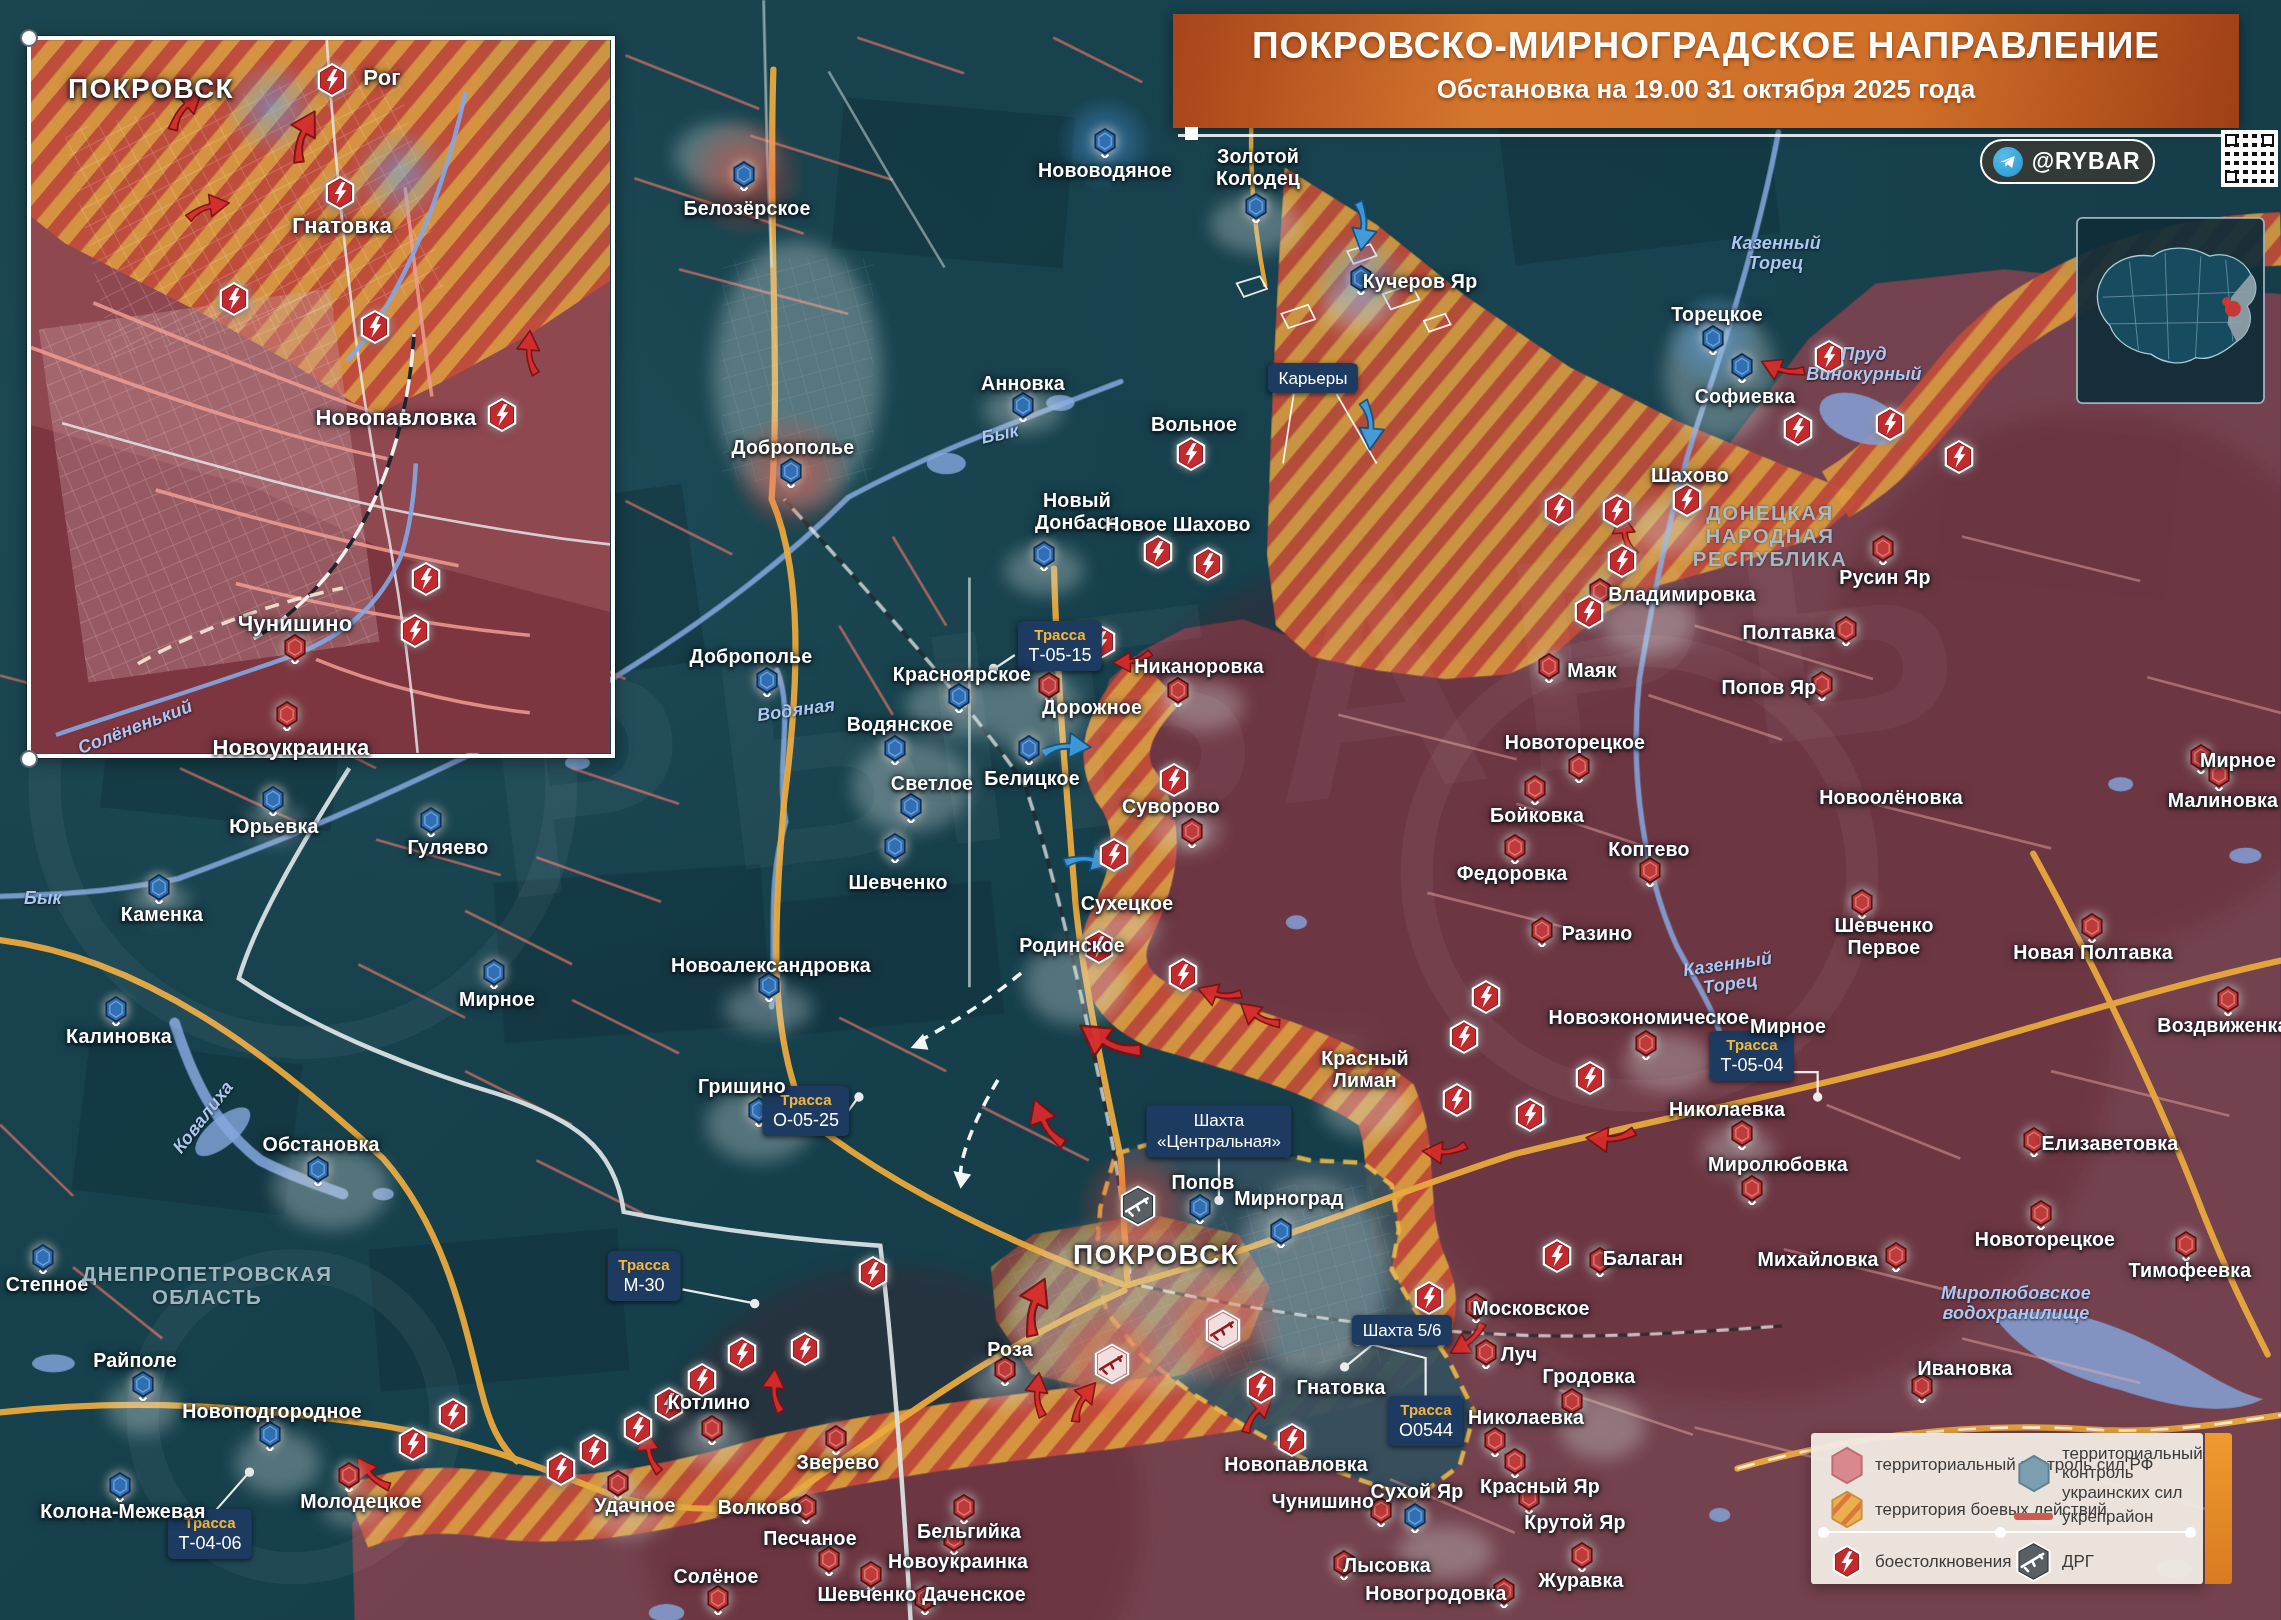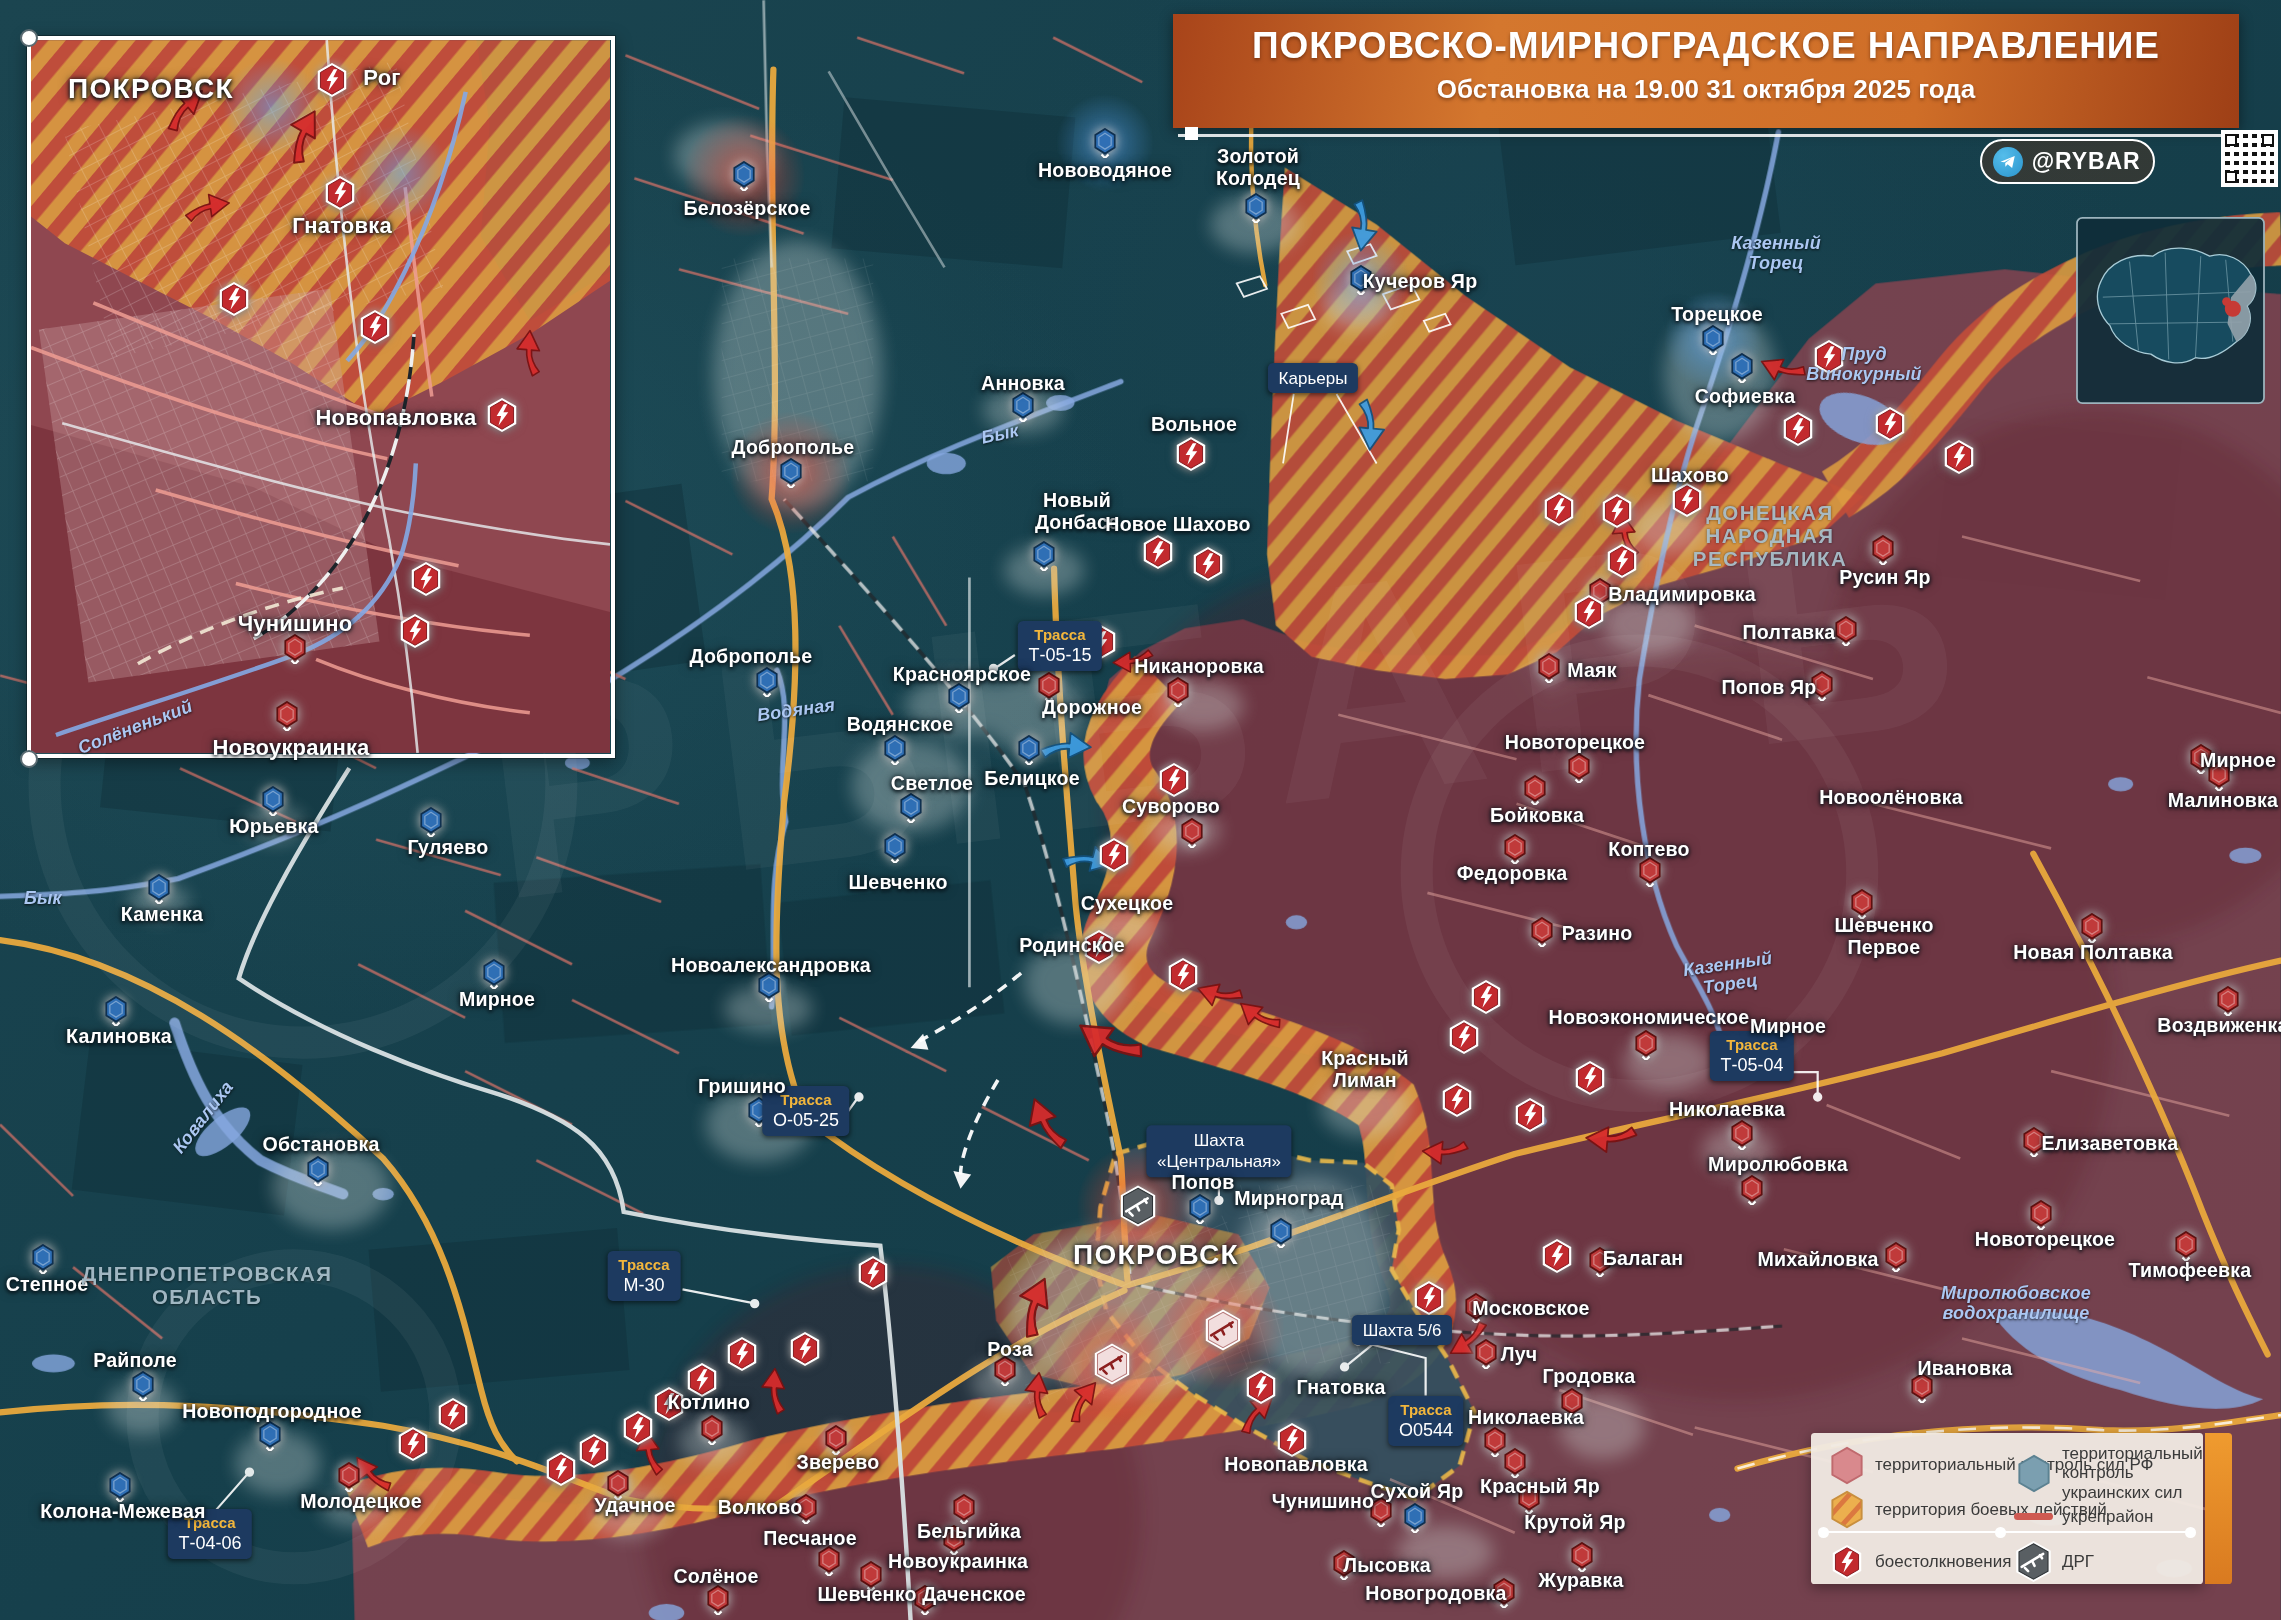--- a/index.html
+++ b/index.html
@@ -1625,21 +1625,21 @@
         <path d="M4,40 C16,34 26,30 36,30 L36,18 L60,32 L36,46 L36,36 C27,36 18,40 10,48 Z" fill="#3d9be0" stroke="#14527e" stroke-width="2" stroke-linejoin="round"></path>
       </svg>
     </div>
     <div class="sign" style="left: 1060px; top: 646px;"><span class="t1">Трасса</span><span class="t2">Т-05-15</span></div>
     <div class="sign" style="left: 1752px; top: 1056px;"><span class="t1">Трасса</span><span class="t2">Т-05-04</span></div>
     <div class="sign" style="left: 806px; top: 1111px;"><span class="t1">Трасса</span><span class="t2">О-05-25</span></div>
     <div class="sign" style="left: 644px; top: 1276px;"><span class="t1">Трасса</span><span class="t2">М-30</span></div>
     <div class="sign" style="left: 1426px; top: 1421px;"><span class="t1">Трасса</span><span class="t2">О0544</span></div>
     <div class="sign" style="left: 210px; top: 1534px;"><span class="t1">Трасса</span><span class="t2">Т-04-06</span></div>
     <div class="sign poi" style="left: 1313px; top: 378px;"><span class="t2">Карьеры</span></div>
-    <div class="sign poi" style="left: 1219px; top: 1131px; margin-top: 20px;"><span class="t2">Шахта
+    <div class="sign poi" style="left: 1219px; top: 1131px;"><span class="t2">Шахта
 «Центральная»</span></div>
     <div class="sign poi" style="left: 1402px; top: 1330px;"><span class="t2">Шахта 5/6</span></div>
     <div class="lbl river" style="left: 1776px; top: 253px; transform: translate(-50%, -50%) rotate(0deg);">Казенный
 Торец</div>
     <div class="lbl river" style="left: 1864px; top: 364px; transform: translate(-50%, -50%) rotate(0deg);">Пруд
 Винокурный</div>
     <div class="lbl river" style="left: 1000px; top: 434px; transform: translate(-50%, -50%) rotate(-12deg);">Бык</div>
     <div class="lbl river" style="left: 43px; top: 898px; transform: translate(-50%, -50%) rotate(0deg);">Бык</div>
     <div class="lbl river" style="left: 796px; top: 710px; transform: translate(-50%, -50%) rotate(-8deg);">Водяная</div>
     <div class="lbl river" style="left: 1729px; top: 974px; transform: translate(-50%, -50%) rotate(-8deg);">Казенный

